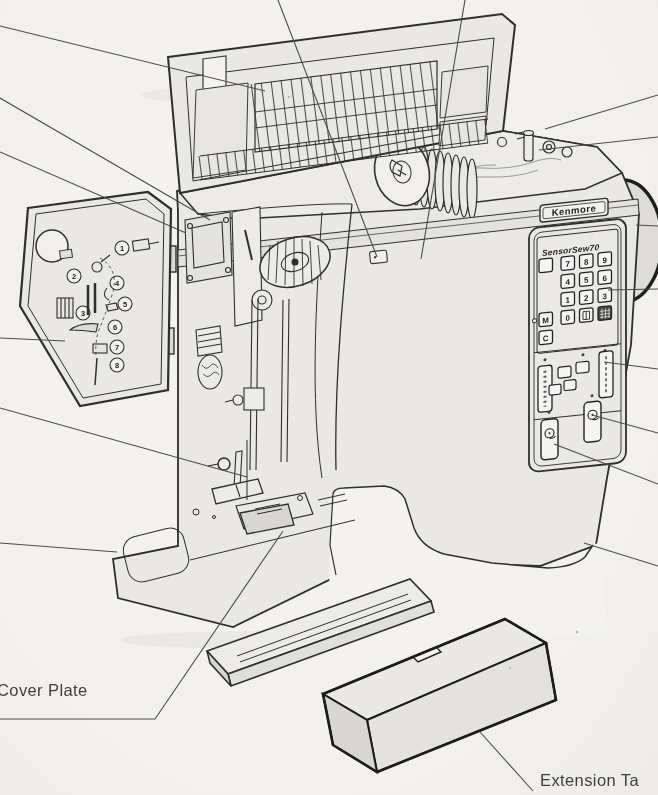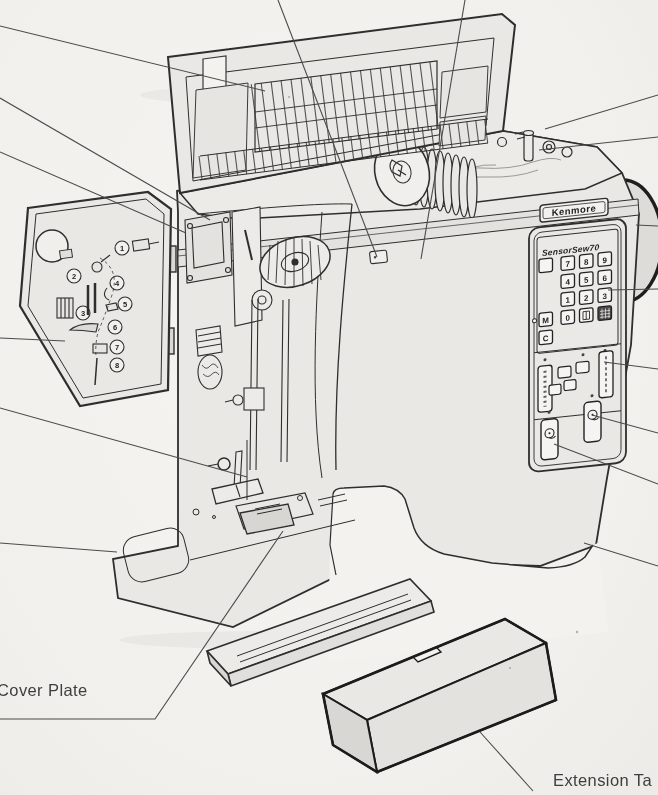--- a/index.html
+++ b/index.html
@@ -3,21 +3,21 @@
 <meta charset="utf-8">
 <style>
   html,body{margin:0;padding:0;}
   body{width:658px;height:795px;overflow:hidden;background:#f3f2ef;
        font-family:"Liberation Sans", sans-serif;position:relative;}
   #page{position:absolute;inset:0;width:658px;height:795px;
         background:radial-gradient(ellipse at 45% 40%, #f5f4f1 0%, #f1f0ec 70%, #ecebe7 100%);}
   svg{position:absolute;left:0;top:0;}
   .label{position:absolute;color:#3e3e3e;font-size:16.5px;letter-spacing:.4px;white-space:nowrap;}
   #cover-plate-label{left:-3px;top:681px;}
-  #extension-label{left:553px;top:771px;width:102px;overflow:hidden;}
+  #extension-label{left:540px;top:771px;width:102px;overflow:hidden;}
   .ln{stroke:#4b4b4b;stroke-width:1.1;fill:none;}
   .ink{stroke:#2e2e2e;fill:none;}
   .fillA{fill:#e9e8e5;} .fillB{fill:#ecebe8;} .fillC{fill:#e3e2de;} .fillD{fill:#d8d7d3;}
   text{font-family:"Liberation Sans", sans-serif;fill:#222;}
   .keytxt{font-size:8px;font-weight:bold;text-anchor:middle;}
   .steptxt{font-size:7.5px;font-weight:bold;text-anchor:middle;}
 </style>
 </head>
 <body>
 

